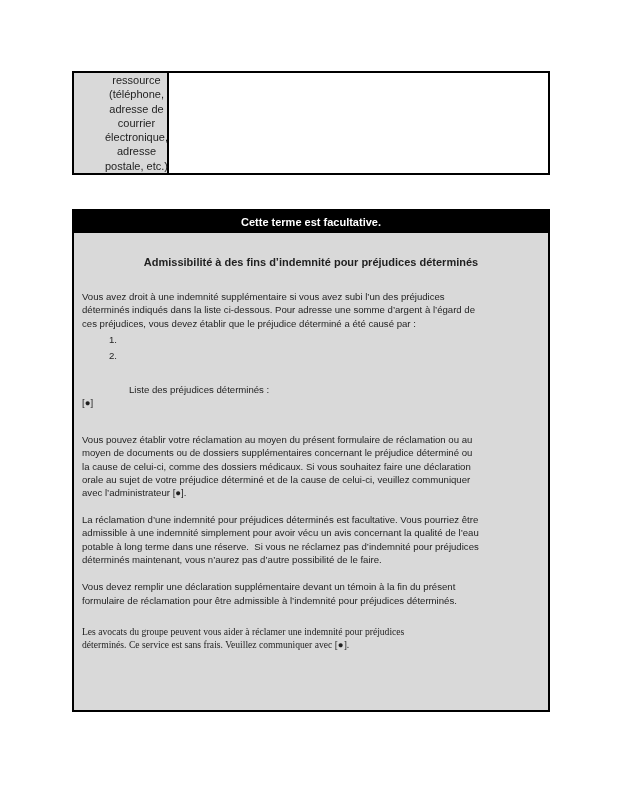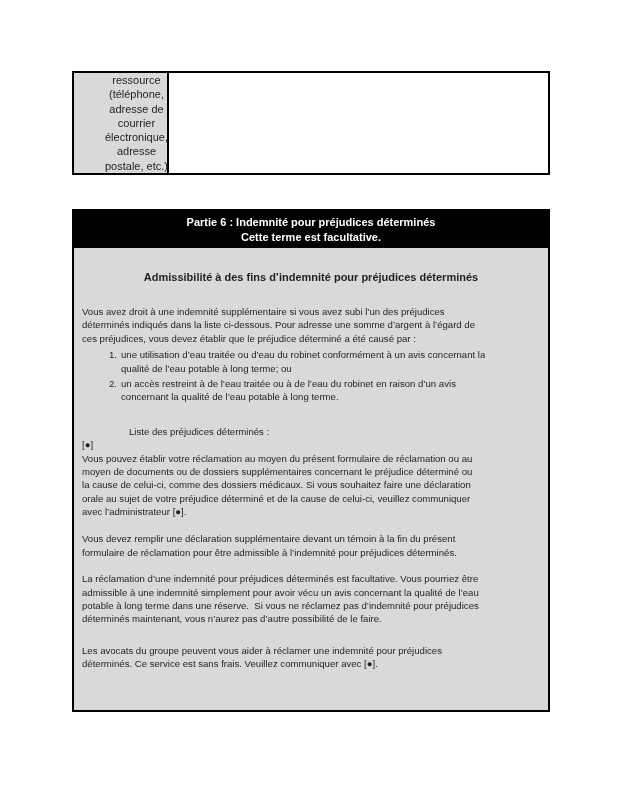--- a/index.html
+++ b/index.html
@@ -54,78 +54,73 @@
     font-weight:bold; text-align:center;
     font-size:11px; line-height:14px;
     padding-top:22px;
   }
   .intro { margin-top:21px; }
   .olist { margin-top:3px; }
   .oli { display:flex; margin-top:2px; }
   .oli .num { margin-left:27px; width:12px; flex:none; }
   .oli .txt { white-space:pre; overflow:hidden; }
   .harms-label { margin-top:21px;margin-left:47px; }
-  .p-reclamation { }
+  .p-reclamation { margin-top:23px; }
   .p-declaration { margin-top:13.6px; }
   .p-facultative { margin-top:13px; }
-  .p-avocats { margin-top:18px; }
+  .p-avocats { margin-top:18px;font-family:Liberation Serif, serif; }
 </style>
 </head>
 <body>
 
 <div class="table-fragment">
   <div class="label-cell">ressource
 (téléphone,
 adresse de
 courrier
 électronique,
 adresse
 postale, etc.)</div>
   <div class="value-cell"></div>
 </div>
 
 <div class="part6">
   <div class="banner">
-    <div>Partie 6 : Indemnité pour préjudices déterminés</div>
     <div>Cette terme est facultative.</div>
   </div>
 
   <div class="section-body">
     <div class="heading">Admissibilité à des fins d’indemnité pour préjudices déterminés</div>
 
     <div class="para intro">Vous avez droit à une indemnité supplémentaire si vous avez subi l’un des préjudices
 déterminés indiqués dans la liste ci-dessous. Pour adresse une somme d’argent à l’égard de
 ces préjudices, vous devez établir que le préjudice déterminé a été causé par :</div>
 
     <div class="olist">
       <div class="oli">
         <span class="num">1.</span>
-        <span class="txt">une utilisation d’eau traitée ou d’eau du robinet conformément à un avis concernant la
-qualité de l’eau potable à long terme; ou</span>
       </div>
       <div class="oli">
         <span class="num">2.</span>
-        <span class="txt">un accès restreint à de l’eau traitée ou à de l’eau du robinet en raison d’un avis
-concernant la qualité de l’eau potable à long terme.</span>
       </div>
     </div>
 
     <div class="para harms-label">Liste des préjudices déterminés :</div>
     <div class="para">[●]</div>
 
     <div class="para p-reclamation">Vous pouvez établir votre réclamation au moyen du présent formulaire de réclamation ou au
 moyen de documents ou de dossiers supplémentaires concernant le préjudice déterminé ou
 la cause de celui-ci, comme des dossiers médicaux. Si vous souhaitez faire une déclaration
 orale au sujet de votre préjudice déterminé et de la cause de celui-ci, veuillez communiquer
 avec l’administrateur [●].</div>
 
-    <div class="para p-declaration">Vous devez remplir une déclaration supplémentaire devant un témoin à la fin du présent
-formulaire de réclamation pour être admissible à l’indemnité pour préjudices déterminés.</div>
-
     <div class="para p-facultative">La réclamation d’une indemnité pour préjudices déterminés est facultative. Vous pourriez être
 admissible à une indemnité simplement pour avoir vécu un avis concernant la qualité de l’eau
 potable à long terme dans une réserve.  Si vous ne réclamez pas d’indemnité pour préjudices
 déterminés maintenant, vous n’aurez pas d’autre possibilité de le faire.</div>
+
+    <div class="para p-declaration">Vous devez remplir une déclaration supplémentaire devant un témoin à la fin du présent
+formulaire de réclamation pour être admissible à l’indemnité pour préjudices déterminés.</div>
 
     <div class="para p-avocats">Les avocats du groupe peuvent vous aider à réclamer une indemnité pour préjudices
 déterminés. Ce service est sans frais. Veuillez communiquer avec [●].</div>
   </div>
 </div>
 
 </body></html>

